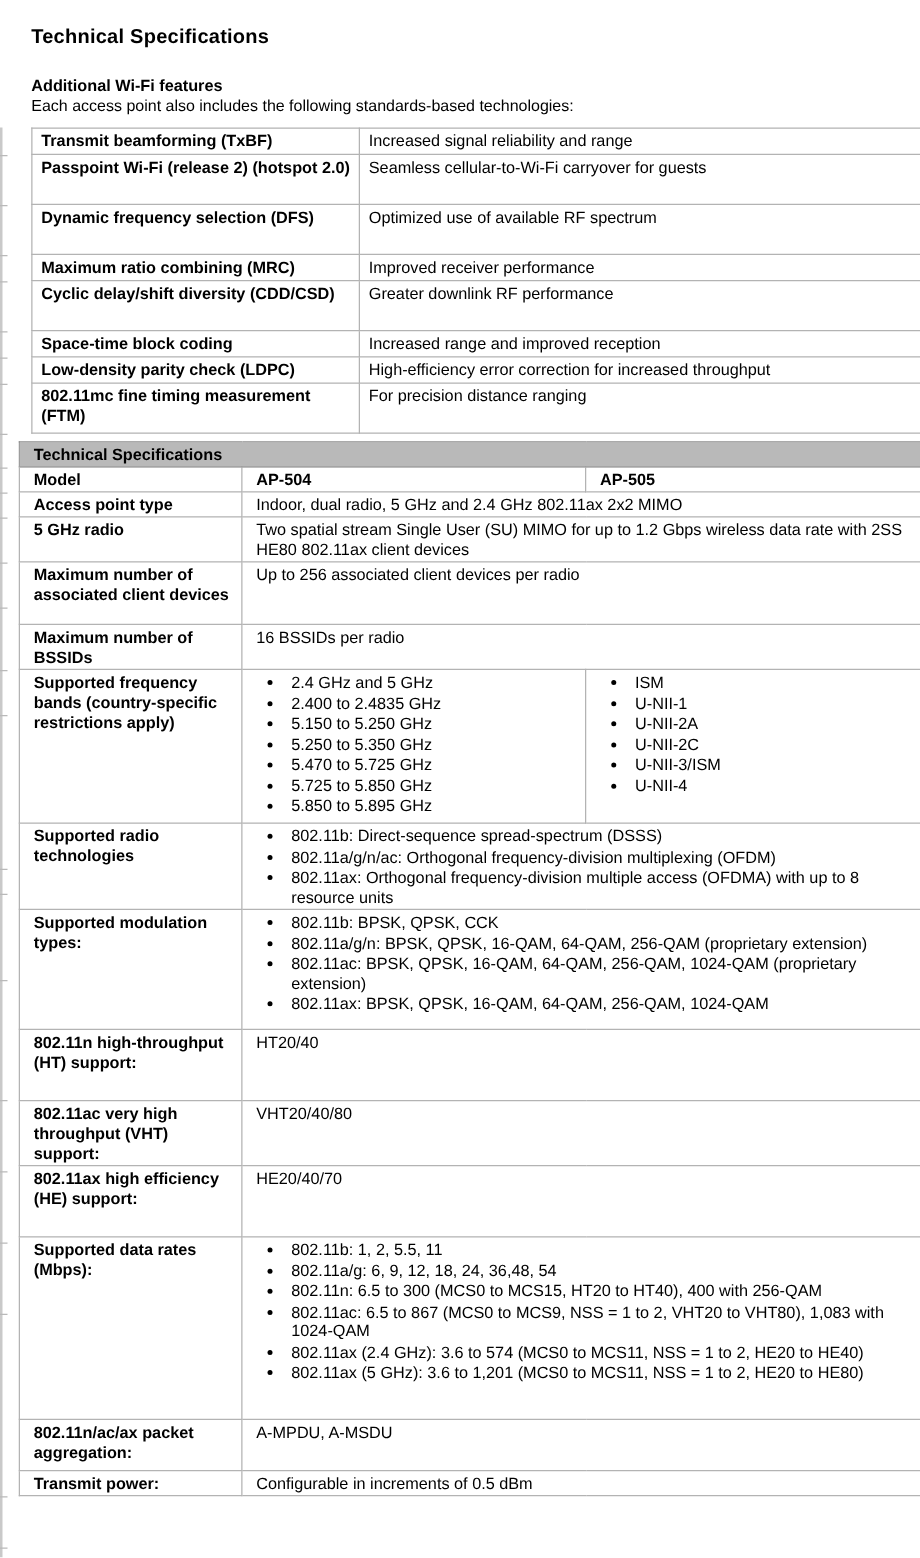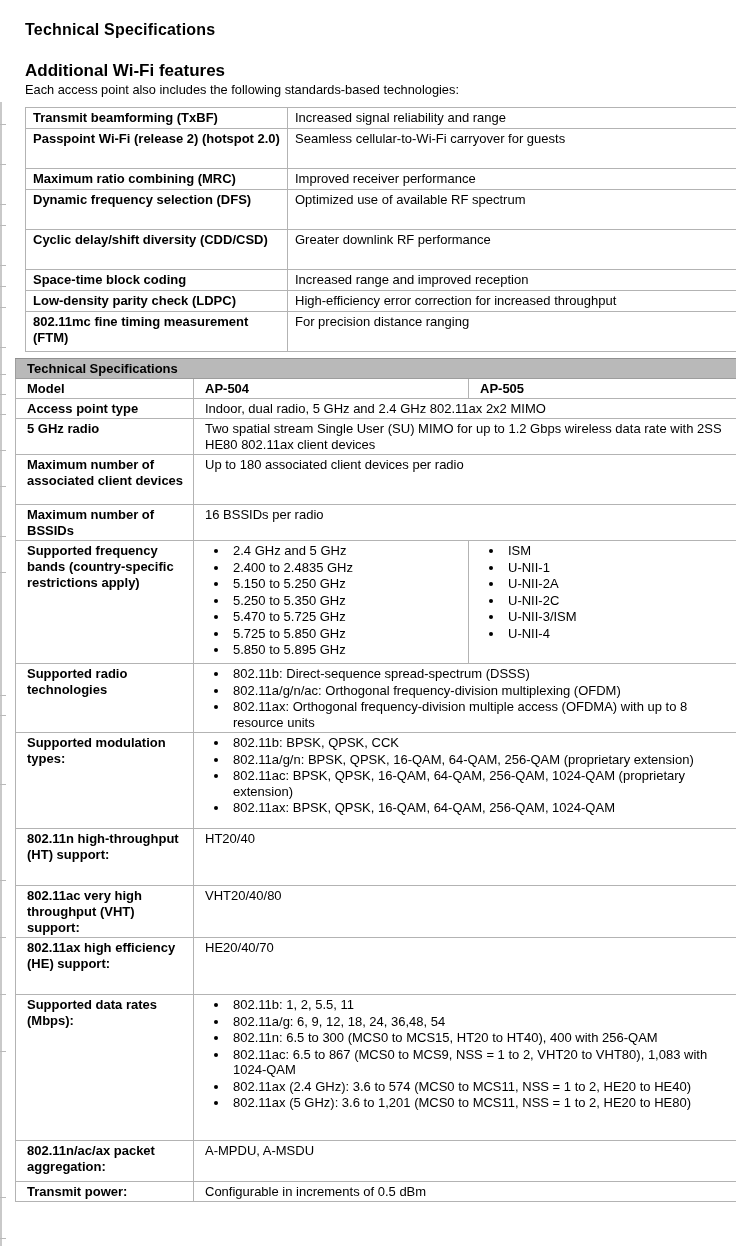--- a/index.html
+++ b/index.html
@@ -1,21 +1,21 @@
 <!DOCTYPE html>
 <html><head>
 <meta charset="utf-8">
 <style>
   html,body{margin:0;padding:0;background:#fff;}
   body{width:736px;height:1246px;overflow:hidden;position:relative;
        font-family:"Liberation Sans","DejaVu Sans",sans-serif;color:#000;}
   .page{position:relative;width:736px;height:1246px;overflow:hidden;}
 
   h1.page-title{margin:21px 0 0 25px;font-size:16px;font-weight:bold;letter-spacing:.2px;}
-  h2.sec-heading{margin:22px 0 1px 25px;font-size:17px;font-weight:bold;}
+  h2.sec-heading{margin:22px 0 1px 25px;font-size:13px;font-weight:bold;}
   p.sec-intro{margin:0 0 0 25px;font-size:12.8px;line-height:16px;}
 
   table{border-collapse:collapse;table-layout:fixed;}
   td,th{vertical-align:top;box-sizing:border-box;}
 
   
   table.features{margin:9px 0 0 25px;width:711px;font-size:13px;}
   table.features td{border:1px solid #b3b3b3;padding:2px 6px 1px 7px;line-height:16px;}
   table.features td.f-label{font-weight:bold;}
   table.features td:last-child{border-right:0;}
@@ -54,27 +54,27 @@
       </colgroup>
     <tbody id="features-body">
         <tr style="height: 21px;">
           <td class="f-label">Transmit beamforming (TxBF)</td>
           <td class="f-val">Increased signal reliability and range</td>
         </tr>
         <tr style="height: 40px;">
           <td class="f-label">Passpoint Wi-Fi (release 2) (hotspot 2.0)</td>
           <td class="f-val">Seamless cellular-to-Wi-Fi carryover for guests</td>
         </tr>
+        <tr style="height: 40px;">
+          <td class="f-label">Dynamic frequency selection (DFS)</td>
+          <td class="f-val">Optimized use of available RF spectrum</td>
+        </tr>
         <tr style="height: 21px;">
           <td class="f-label">Maximum ratio combining (MRC)</td>
           <td class="f-val">Improved receiver performance</td>
-        </tr>
-        <tr style="height: 40px;">
-          <td class="f-label">Dynamic frequency selection (DFS)</td>
-          <td class="f-val">Optimized use of available RF spectrum</td>
         </tr>
         <tr style="height: 40px;">
           <td class="f-label">Cyclic delay/shift diversity (CDD/CSD)</td>
           <td class="f-val">Greater downlink RF performance</td>
         </tr>
         <tr style="height: 21px;">
           <td class="f-label">Space-time block coding</td>
           <td class="f-val">Increased range and improved reception</td>
         </tr>
         <tr style="height: 21px;">
@@ -108,21 +108,21 @@
         <tr style="height: 20px;">
           <td class="s-label">Access point type</td>
           <td class="s-val" colspan="2">Indoor, dual radio, 5 GHz and 2.4 GHz 802.11ax 2x2 MIMO</td>
         </tr>
         <tr style="height: 36px;">
           <td class="s-label">5 GHz radio</td>
           <td class="s-val" colspan="2">Two spatial stream Single User (SU) MIMO for up to 1.2 Gbps wireless data rate with 2SS HE80 802.11ax client devices</td>
         </tr>
         <tr style="height: 50px; margin-top: 40px;">
           <td class="s-label">Maximum number of associated client devices</td>
-          <td class="s-val" colspan="2">Up to 180 associated client devices per radio</td>
+          <td class="s-val" colspan="2">Up to 256 associated client devices per radio</td>
         </tr>
         <tr style="height: 35px;">
           <td class="s-label">Maximum number of BSSIDs</td>
           <td class="s-val" colspan="2">16 BSSIDs per radio</td>
         </tr>
         <tr style="height: 123px;">
           <td class="s-label">Supported frequency bands (country-specific restrictions apply)</td>
           <td class="s-val">
             <ul>
               <li>2.4 GHz and 5 GHz</li>

